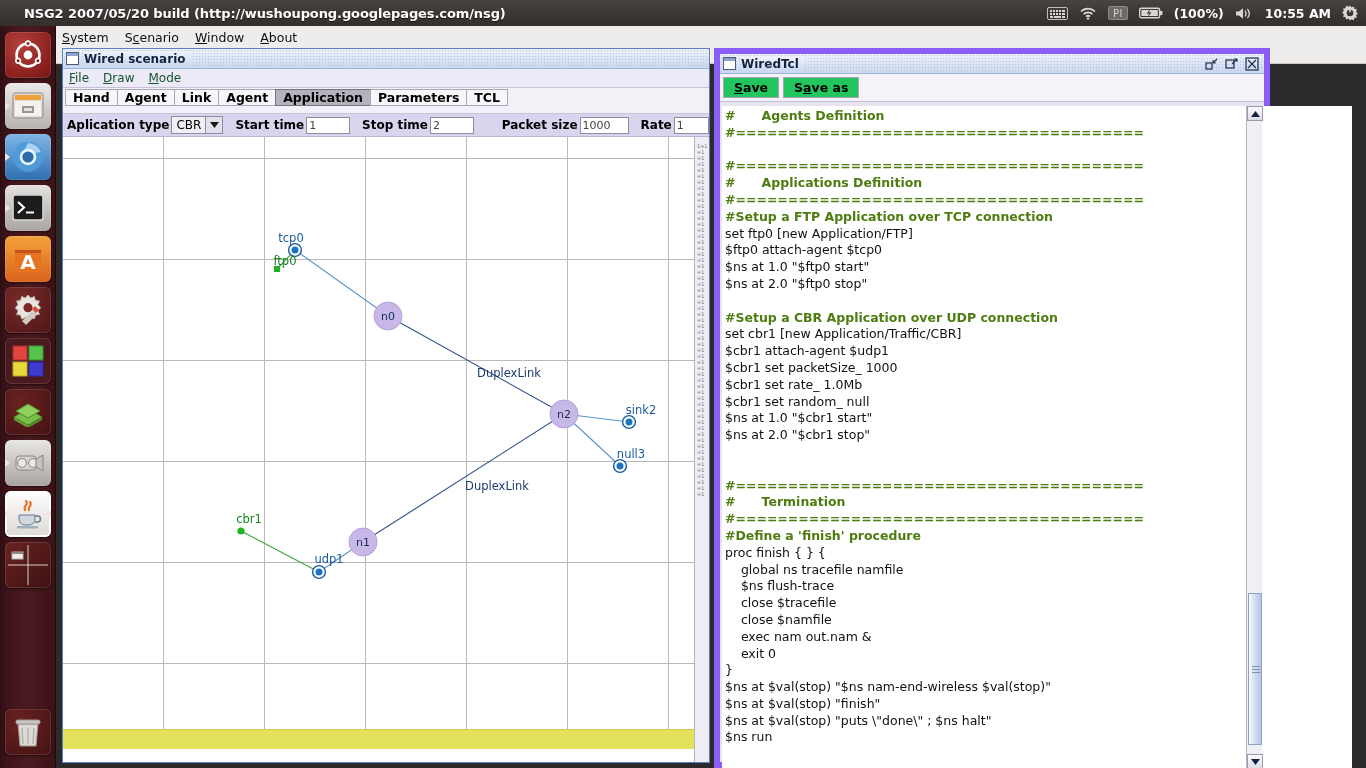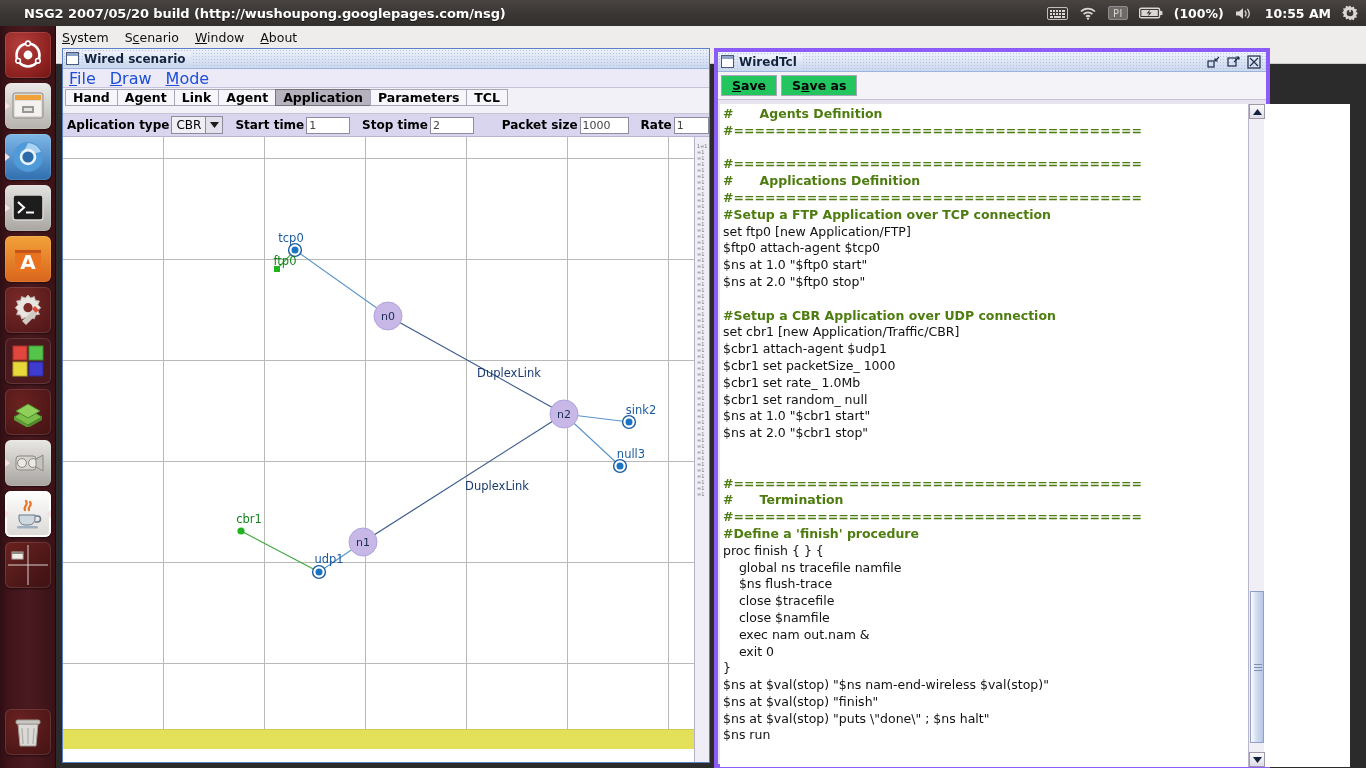--- a/index.html
+++ b/index.html
@@ -79,21 +79,21 @@
     font-size: 12px; font-weight: bold; color: #14243f; z-index: 2;
     background: linear-gradient(to bottom, #eef2fb, #cbd8ee); padding-right: 6px;
   }
   .jtitle-btns { margin-left: auto; display: flex; gap: 5px; z-index: 2; padding-right: 2px; }
   .tb-btn { width: 15px; height: 15px; display:flex; align-items:center; justify-content:center; }
 
   .menubar {
     height: 19px; background: #eceaf6; display: flex; align-items: center;
     padding-left: 6px; gap: 14px; border-bottom: 1px solid #c6c2d8;
   }
-  .menubar span { font-size: 16px; color: #1d4ed8; }
+  .menubar span { font-size: 12px; color: #14532d; }
   .mn u { text-decoration: underline; }
 
   .toolbar-row {
     height: 26px; background: #f2f1f7; display: flex; align-items: flex-start;
     padding: 1px 2px; border-bottom: 1px solid #c8c4d6;
   }
   .tbtn {
     font-size: 12.5px; font-weight: bold; color: #000;
     border: 1px solid #a9a6b8; background: #f7f6fa;
     padding: 0 7px; display: flex; align-items: center; margin-right: -1px;
@@ -149,21 +149,21 @@
   }
   svg.netsvg { position: absolute; left: 0; top: 0; }
   .nodelabel { font-family: "DejaVu Sans", sans-serif; font-size: 11px; fill: #1a2a52; }
   .aglabel  { font-family: "DejaVu Sans", sans-serif; font-size: 11.5px; fill: #1a5a9e; }
   .grlabel  { font-family: "DejaVu Sans", sans-serif; font-size: 11.5px; fill: #14821e; }
   .lklabel  { font-family: "DejaVu Sans", sans-serif; font-size: 11.5px; fill: #1a3a6e; }
 
   
   #tcl-window {
     position: absolute; left: 714px; top: 48px; width: 556px; height: 720px;
-    background: #e7e4f0; border: 4px solid #8b5cf6;
+    background: #e7e4f0; border: 6px solid #8b5cf6;
   }
   #tcl-toolbar {
     height: 28px; background: #f4f3f8; display: flex; align-items: center;
     padding: 2px 3px; border-bottom: 1px solid #c6c2d6;
   }
   .sbtn {
     font-size: 12.5px; font-weight: bold; color: #000;
     border: 1px solid #a9a6b8; background: #22c55e;
     padding: 2px 10px; margin-right: 4px;
   }

